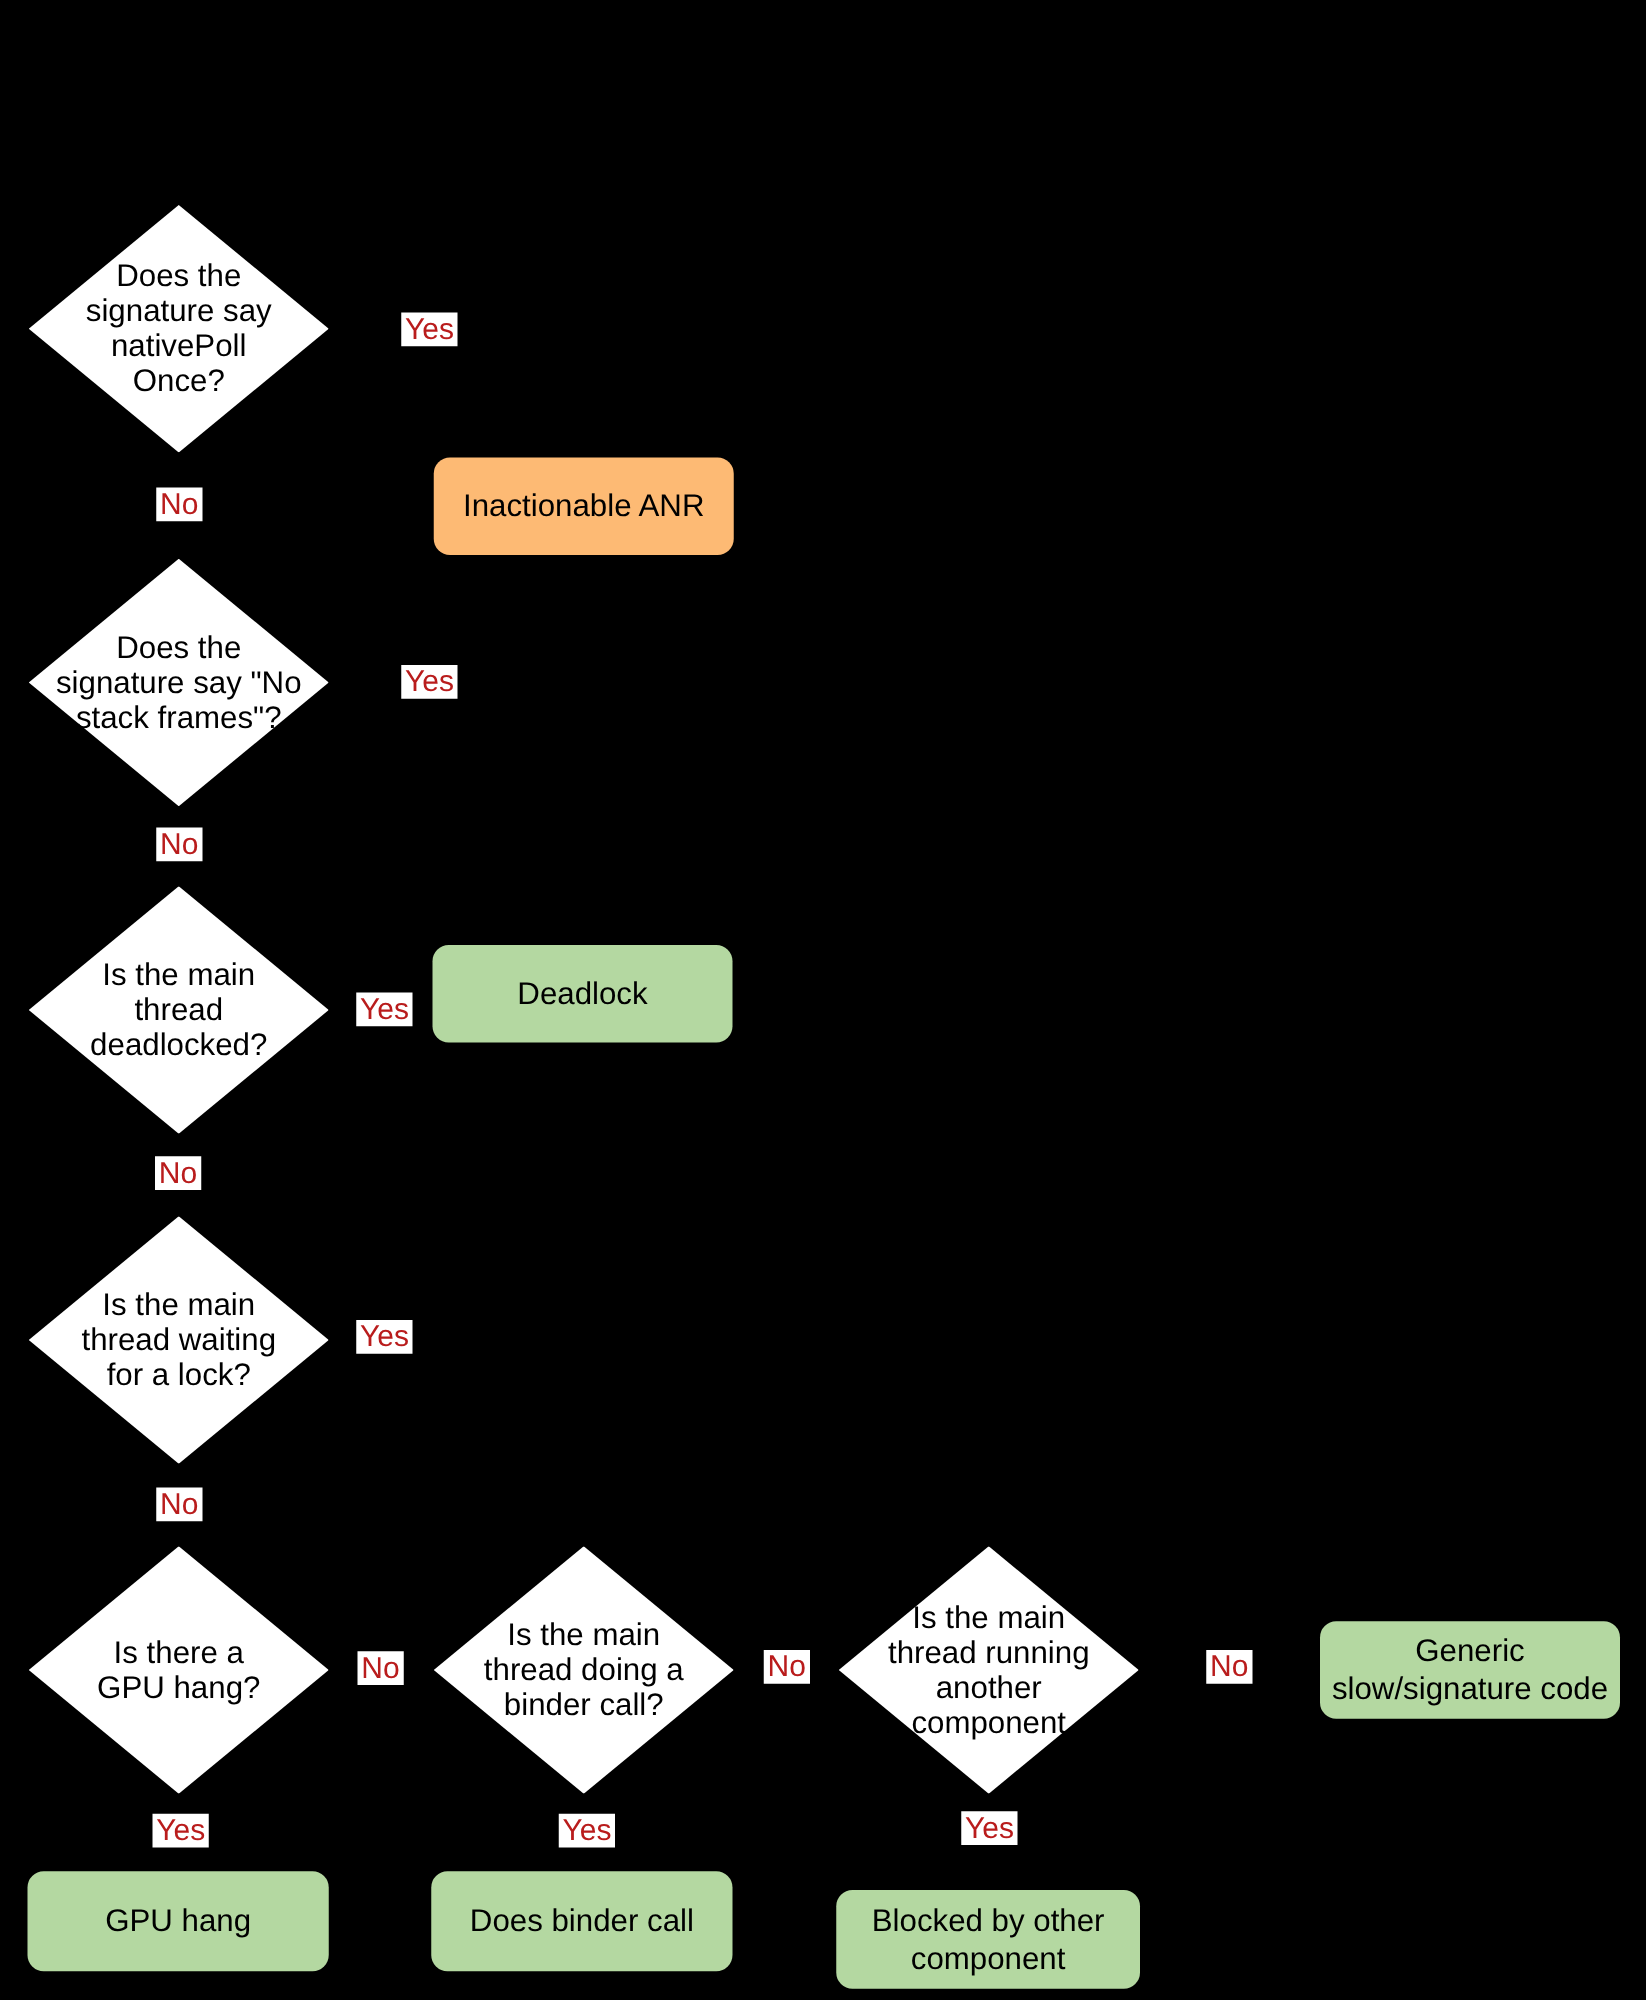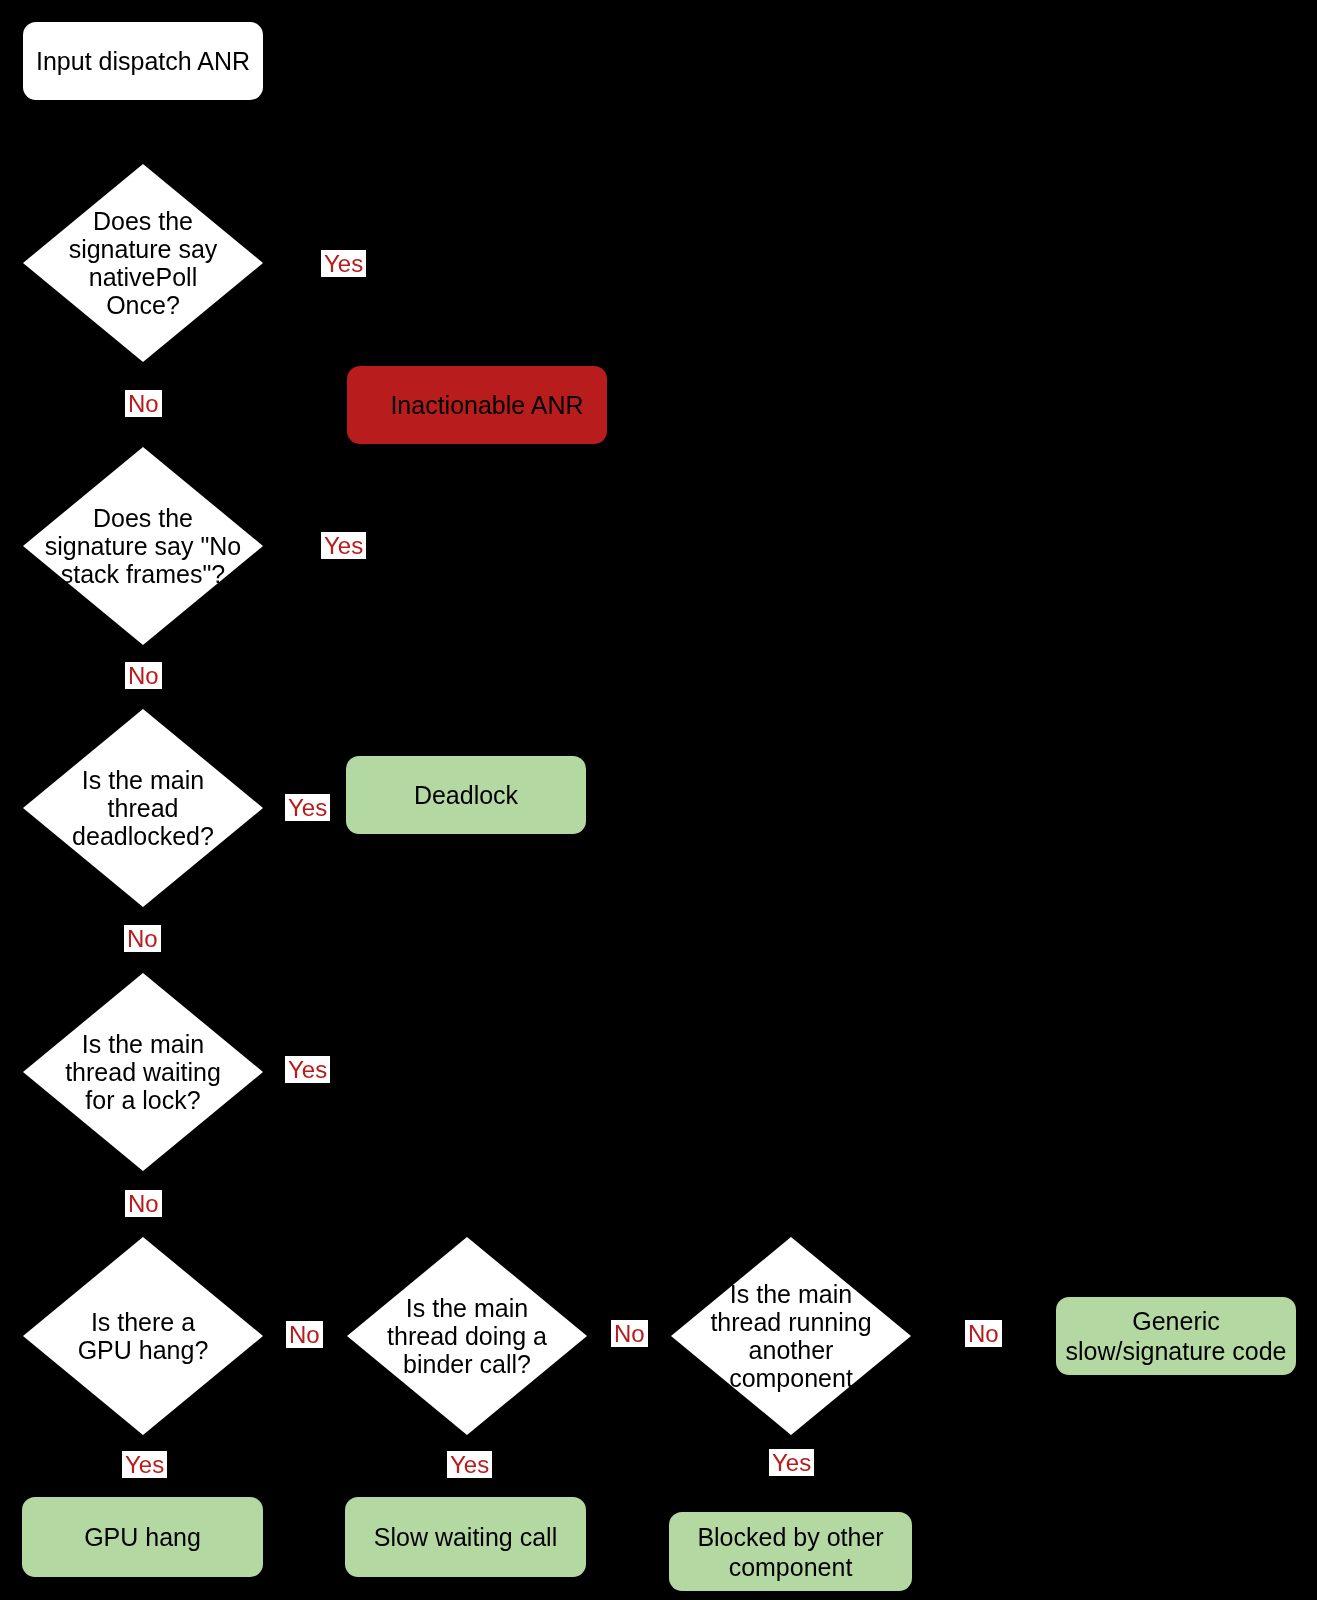--- a/index.html
+++ b/index.html
@@ -23,21 +23,21 @@
     border-radius: 13px;
     display: flex;
     align-items: center;
     justify-content: center;
     text-align: center;
     font-size: 25px;
     line-height: 30px;
     white-space: pre-line;
   }
   .rect.white { background: #ffffff; }
-  .rect.red   { background: #b91c1c; padding-left: 20px; }
+  .rect.red   { background: #fdba74; }
   .rect.green { background: #b4d8a1; }
 
   .diamond {
     position: absolute;
     width: 240px;
     height: 198px;
   }
   .diamond .shape {
     position: absolute;
     inset: 0;
@@ -64,23 +64,20 @@
     line-height: 27px;
     padding: 0 3px;
     white-space: nowrap;
   }
 </style>
 </head>
 <body>
 
 <div id="canvas">
 
-  <div class="rect white" style="left:23px; top:22px;">
-    <span>Input dispatch ANR</span>
-  </div>
 
   <div class="diamond" style="left:23px; top:164px;">
     <div class="shape"></div>
     <div class="dlabel">Does the
 signature say
 nativePoll
 Once?</div>
   </div>
   <div class="chip" style="left:321px; top:250px;">Yes</div>
   <div class="chip" style="left:125px; top:390px;">No</div>
@@ -132,21 +129,21 @@
 
   <div class="diamond" style="left:347px; top:1237px;">
     <div class="shape"></div>
     <div class="dlabel">Is the main
 thread doing a
 binder call?</div>
   </div>
   <div class="chip" style="left:611px; top:1320px;">No</div>
   <div class="chip" style="left:447px; top:1451px;">Yes</div>
   <div class="rect green" style="left:345px; top:1497px; width:241px; height:80px;">
-    <span>Slow waiting call</span>
+    <span>Does binder call</span>
   </div>
 
   <div class="diamond" style="left:671px; top:1237px;">
     <div class="shape"></div>
     <div class="dlabel">Is the main
 thread running
 another
 component</div>
   </div>
   <div class="chip" style="left:965px; top:1320px;">No</div>

